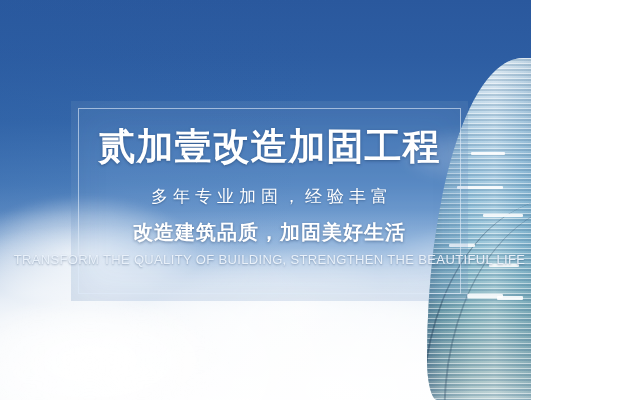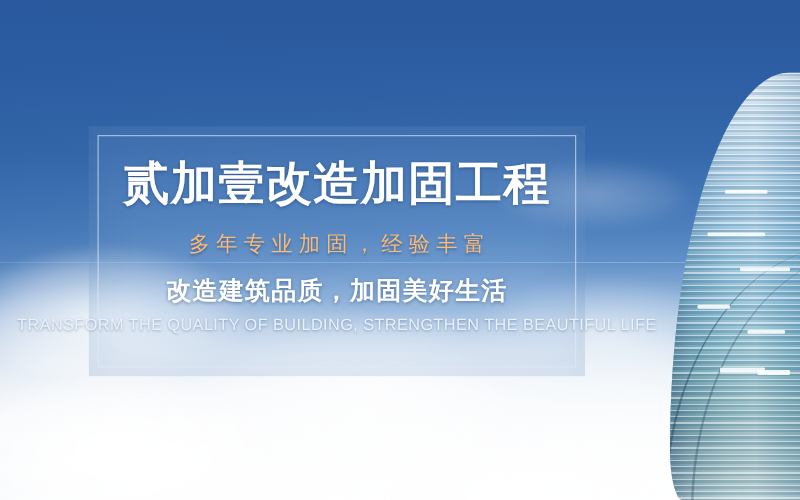--- a/index.html
+++ b/index.html
@@ -7,21 +7,21 @@
     margin: 0;
     padding: 0;
     background: #ffffff;
   }
   body {
     font-family: "Liberation Sans", "DejaVu Sans", sans-serif;
   }
 
   #banner {
     position: relative;
-    width: 640px;
+    width: 531px;
     height: 400px;
     overflow: hidden;
     background: #2f5fa4;
   }
 
   
   .sky {
     position: absolute;
     inset: 0;
     background: linear-gradient(to bottom,
@@ -213,21 +213,21 @@
     line-height: 1;
     text-shadow: 0 1px 3px rgba(18,45,85,0.45);
     white-space: nowrap;
   }
 
   .subtitle-1 {
     margin-top: 23px;
     font-family: "DejaVu Sans", "Liberation Sans", sans-serif;
     font-size: 17px;
     font-weight: normal;
-    color: #fdba74;
+    color: #ffffff;
     letter-spacing: 5px;
     text-indent: 5px;
     line-height: 1;
     text-shadow: 0 1px 2px rgba(18,45,85,0.40);
     white-space: nowrap;
   }
 
   .subtitle-2 {
     margin-top: 17px;
     font-family: "DejaVu Sans", "Liberation Sans", sans-serif;

